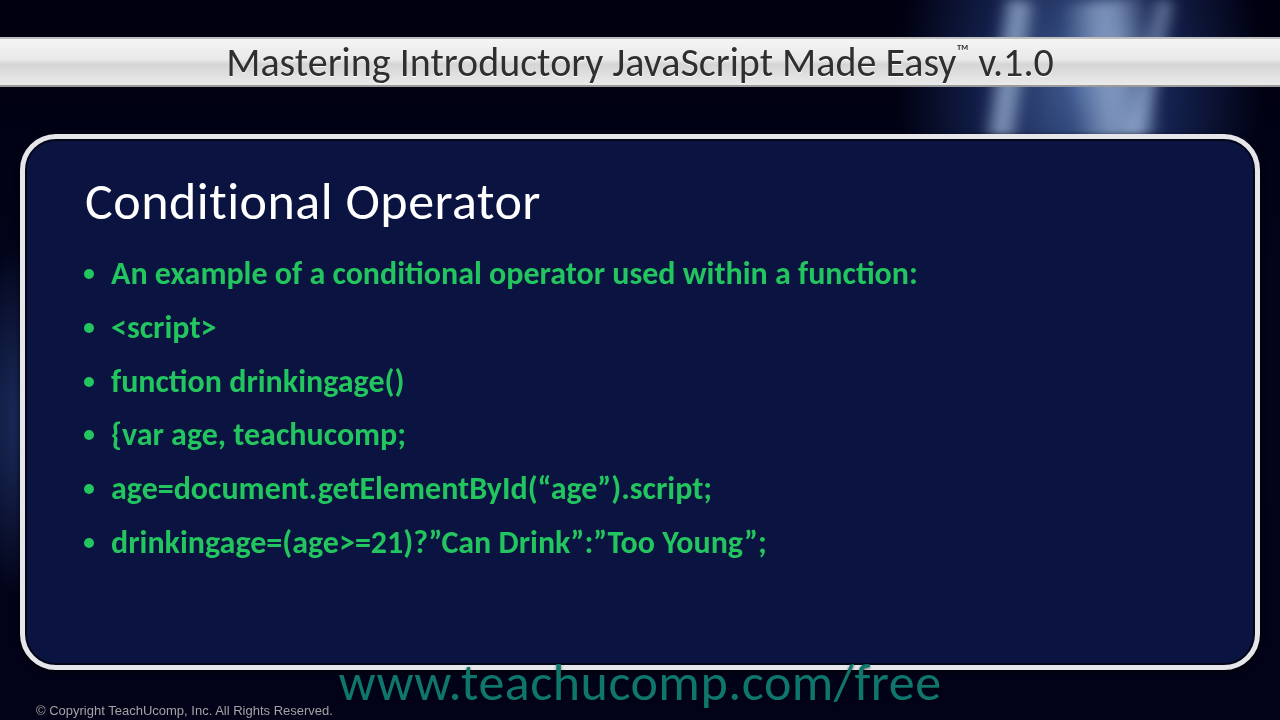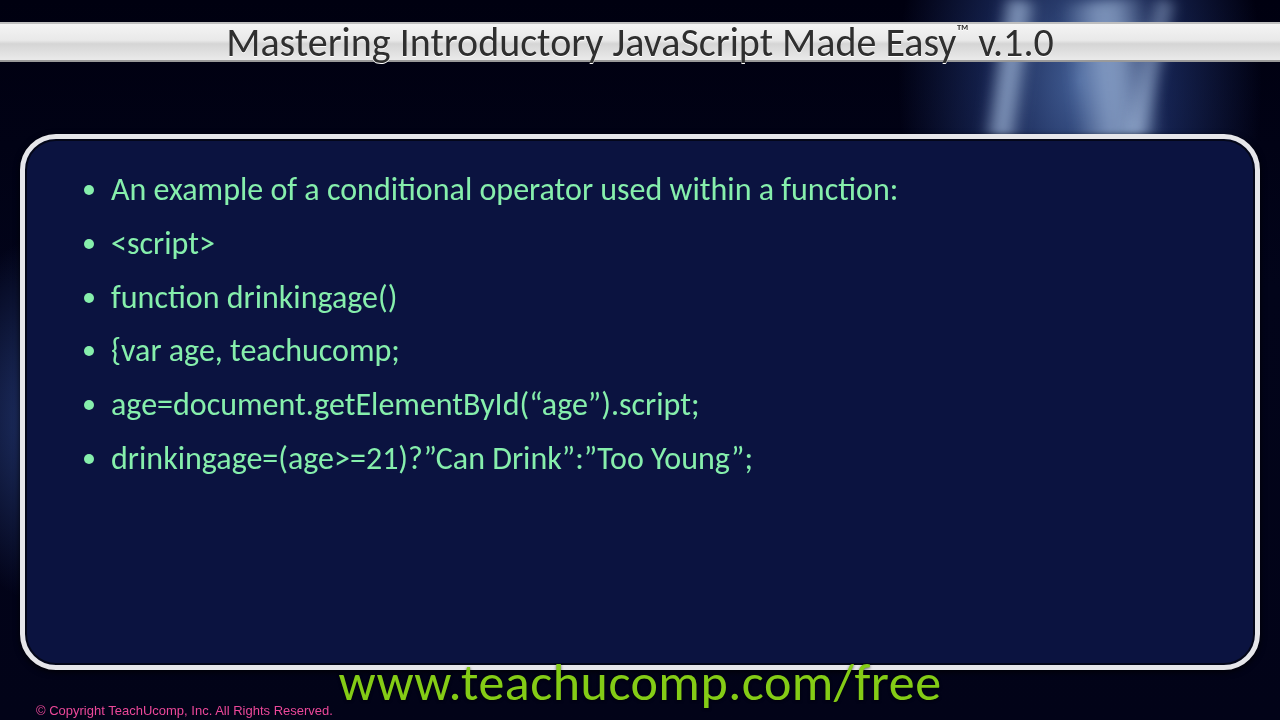--- a/index.html
+++ b/index.html
@@ -18,21 +18,21 @@
   .streak1, .streak2, .streak3 {
     position: absolute; top: 0; height: 140px; width: 200px;
     background: linear-gradient(90deg, rgba(180,210,255,0) 0%, rgba(200,225,255,0.55) 40%, rgba(200,225,255,0.55) 60%, rgba(180,210,255,0) 100%);
     filter: blur(6px);
     transform-origin: top center;
   }
   .streak1 { left: 1000px; width: 40px; transform: rotate(8deg); }
   .streak2 { left: 1060px; width: 90px; transform: rotate(-6deg); opacity:0.9;}
   .streak3 { left: 1150px; width: 30px; transform: rotate(12deg); opacity:0.7;}
   .title-bar {
-    position: absolute; left: 0; right: 0; top: 22px; height: 40px;
+    position: absolute; left: 0; right: 0; top: 37px; height: 50px;
     background: linear-gradient(#f4f4f4 0%, #e9e9e9 45%, #d5d5d5 55%, #eaeaea 100%);
     border-top: 2px solid #bfbfbf;
     border-bottom: 2px solid #9a9a9a;
     display: flex; align-items: center; justify-content: center;
   }
   .title-text {
     font-size: 40px;
     color: #2f2f2f;
     font-weight: 400;
     text-shadow: 0 1px 0 #fff;
@@ -54,54 +54,55 @@
     font-size: 52px;
     letter-spacing: 0.5px;
     margin: 6px 0 14px 0;
   }
   .bullets {
     list-style: disc;
     padding-left: 26px;
   }
   .bullets li {
     font-size: 32px;
-    font-weight: 400;
+    font-weight: 700;
     line-height: 1.68;
-    color: #86efac;
+    color: #22c55e;
   }
   .footer-link {
     position: absolute; left: 0; right: 0; bottom: 6px;
     text-align: center;
-    color: #84cc16;
+    color: #0f766e;
     font-size: 52px;
     font-weight: 400;
     letter-spacing: 0.5px;
     text-shadow: 0 1px 3px rgba(0,0,0,0.6);
   }
   .copyright {
     position: absolute; left: 36px; bottom: 2px;
-    color: #ec4899; font-size: 13px;
+    color: #a3a3a3; font-size: 13px;
     font-family: Arial, sans-serif;
   }
 </style>
 </head>
 <body>
 
 <div class="bg"></div>
 <div class="streak1"></div>
 <div class="streak2"></div>
 <div class="streak3"></div>
 
 <div class="title-bar">
   <div class="title-text">
     <span>Mastering Introductory JavaScript Made Easy</span><span class="tm">™</span><span> v.1.0</span>
   </div>
 </div>
 
 <div class="slide">
+  <h1>Conditional Operator</h1>
   <ul class="bullets">
     <li>An example of a conditional operator used within a function:</li>
     <li>&lt;script&gt;</li>
     <li>function drinkingage()</li>
     <li>{var age, teachucomp;</li>
     <li>age=document.getElementById(“age”).script;</li>
     <li>drinkingage=(age&gt;=21)?”Can Drink”:”Too Young”;</li>
   </ul>
 </div>
 

